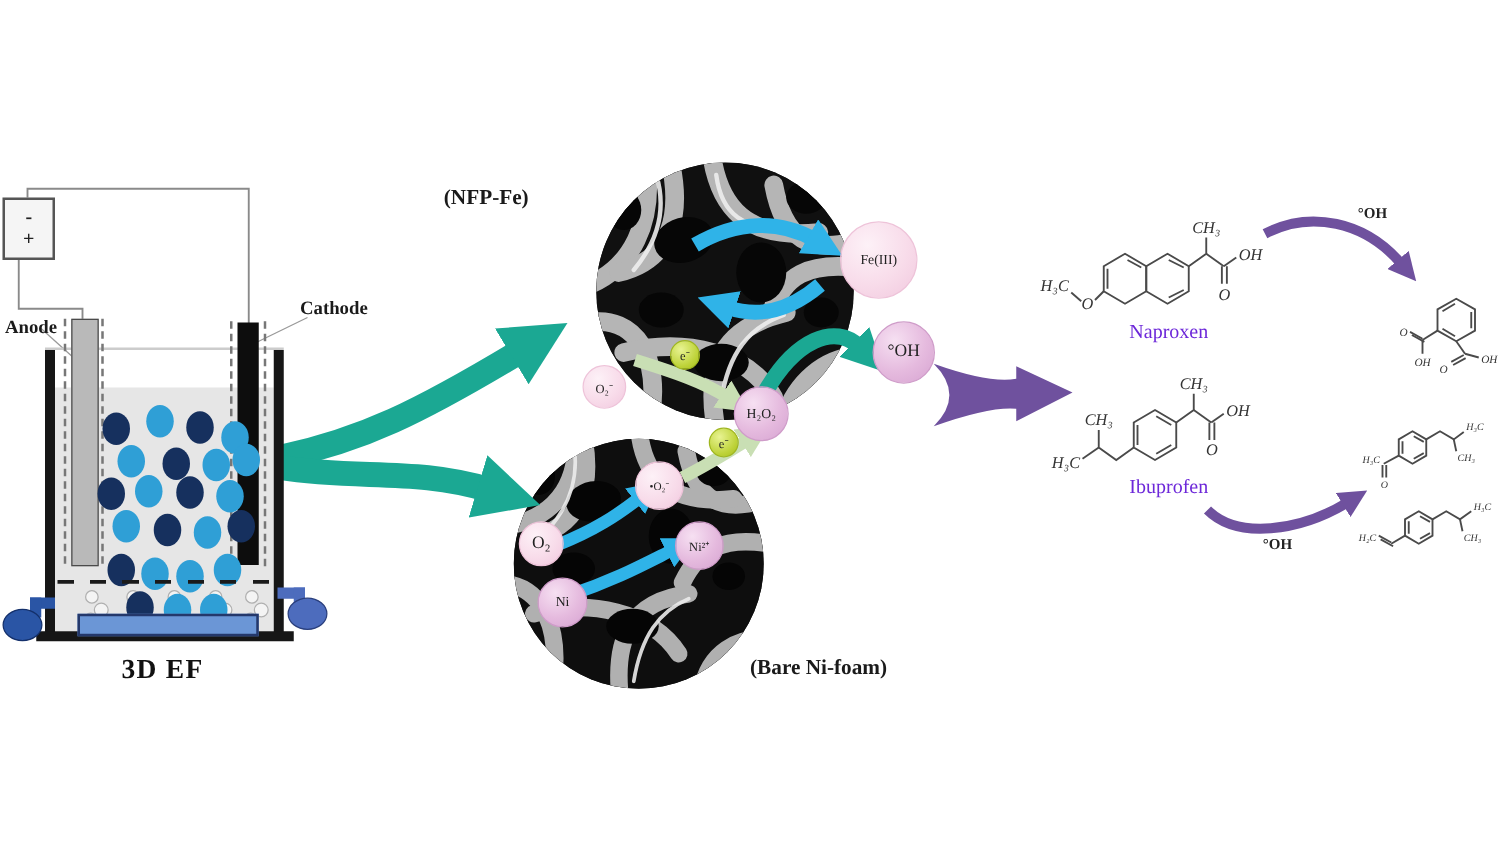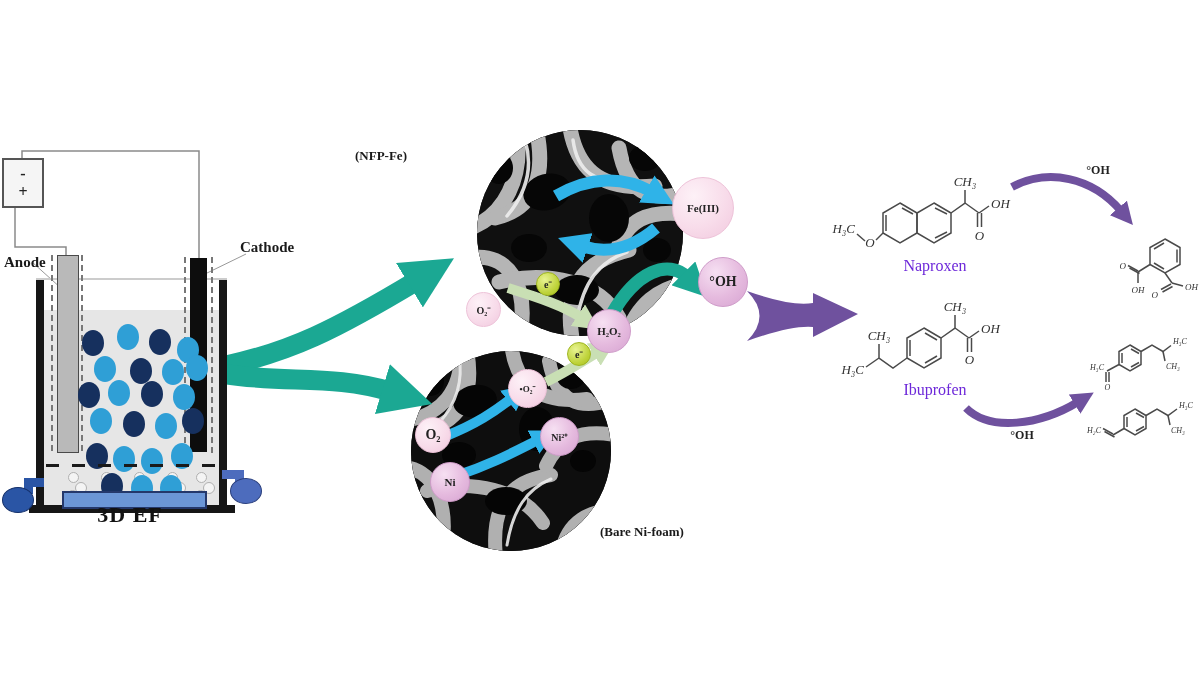--- a/index.html
+++ b/index.html
@@ -7,46 +7,46 @@
           font-family:"Liberation Serif",serif;}
   .abs{position:absolute;}
 
   
   .psu{left:2px;top:158px;width:38px;height:46px;background:#f5f5f5;border:2px solid #555;
        display:flex;flex-direction:column;align-items:center;justify-content:center;gap:0;
        font-weight:bold;font-size:16px;color:#222;line-height:18px;z-index:3;}
   .lbl{font-weight:bold;font-size:15px;color:#1a1a1a;z-index:5;}
   .anode-lbl{left:4px;top:254px;}
   .cathode-lbl{left:240px;top:239px;}
-  .cell-title{left:55px;top:502px;width:150px;text-align:center;font-weight:bold;
+  .cell-title{left:55px;top:522px;width:150px;text-align:center;font-weight:bold;
               font-size:22px;letter-spacing:1px;color:#111;z-index:5;}
   .wall{background:#161616;z-index:3;}
   .water{left:44px;top:310px;width:175px;height:195px;background:#e6e6e6;z-index:2;}
   .rim{left:36px;top:278px;width:191px;height:2px;background:#cccccc;z-index:3;}
   .electrode-anode{left:57px;top:255px;width:20px;height:196px;background:#b9b9b9;
                    border:1px solid #4a4a4a;z-index:4;}
   .electrode-cathode{left:190px;top:258px;width:17px;height:194px;background:#0d0d0d;z-index:4;}
   .dashline{width:0;height:196px;border-left:2px dashed #777;z-index:3;}
   .plate{left:46px;top:464px;width:170px;height:3px;z-index:4;
          background:repeating-linear-gradient(90deg,#1a1a1a 0 13px,transparent 13px 26px);}
   .sparger{left:62px;top:491px;width:141px;height:14px;background:#6b96d6;
            border:2px solid #24386b;z-index:4;}
   .pumpbody{width:30px;height:24px;border-radius:50%;z-index:4;border:1px solid #14306b;}
   .pumppipe{z-index:4;}
   .particle{position:absolute;width:22px;height:26px;border-radius:50%;z-index:4;}
   .airbub{position:absolute;border-radius:50%;background:#f4f4f4;border:1px solid #b0b0b0;z-index:3;}
 
   
   .sem{border-radius:50%;overflow:hidden;z-index:1;background:#0c0c0c;}
   .sem svg{display:block;}
-  .sem-label{font-weight:bold;font-size:13px;color:#1a1a1a;z-index:5;}
+  .sem-label{font-weight:bold;font-size:17px;color:#1a1a1a;z-index:5;}
 
   
   .bubble{position:absolute;border-radius:50%;display:flex;align-items:center;justify-content:center;
-          font-weight:bold;color:#222;z-index:4;text-align:center;}
+          font-weight:normal;color:#222;z-index:4;text-align:center;}
   .b-pink{background:radial-gradient(circle at 35% 30%,#fdf1f7 0%,#f8dcea 55%,#f1c8de 100%);
           border:1px solid #eec3d9;}
   .b-purple{background:radial-gradient(circle at 35% 30%,#f6e0f2 0%,#e5bade 55%,#d6a3d1 100%);
           border:1px solid #cf9cc9;}
   .b-green{background:radial-gradient(circle at 35% 30%,#e8f392 0%,#bdd238 65%,#a5bd1e 100%);
           border:1px solid #9fb61f;}
 
   
   #arrows{left:0;top:0;z-index:2;pointer-events:none;}
 

